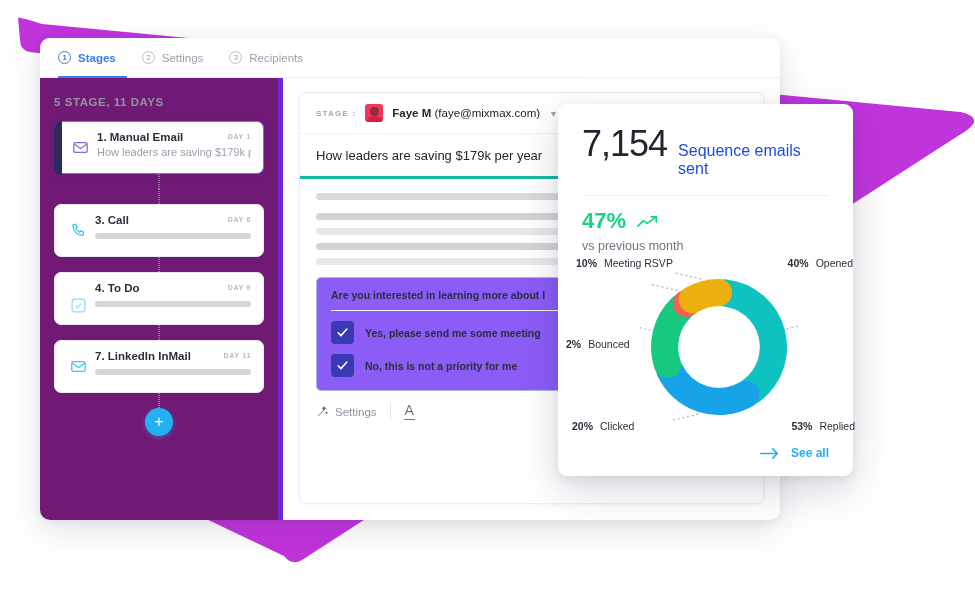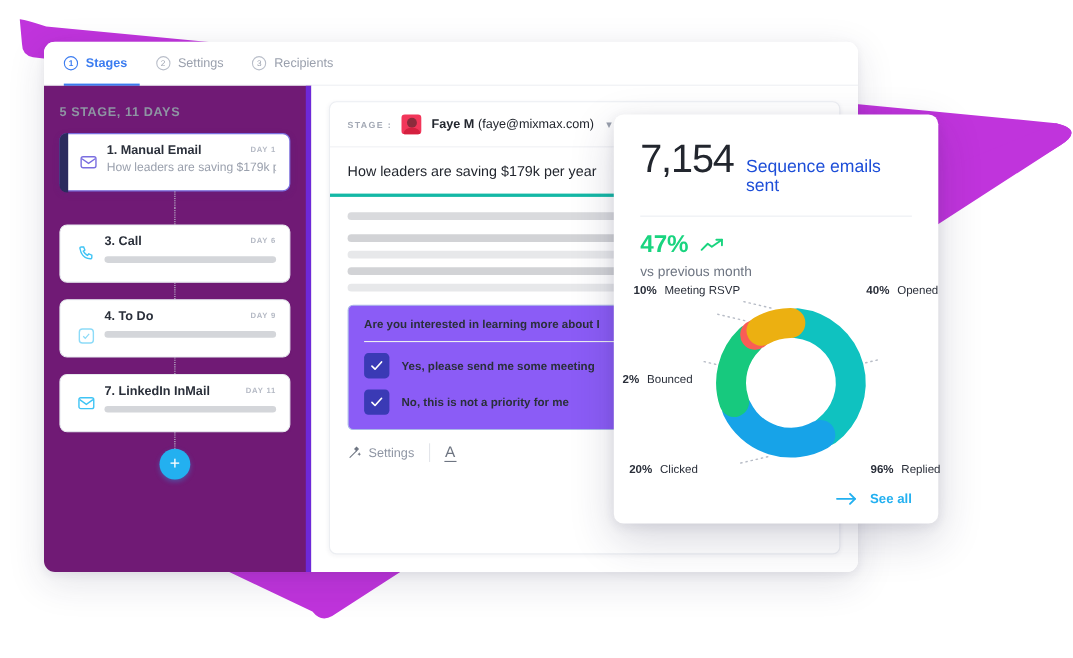--- a/index.html
+++ b/index.html
@@ -308,21 +308,21 @@
       <div class="lbl" style="right:16px; top:2px;">
         <b>40%</b><span class="nm">Opened</span>
       </div>
       <div class="lbl" style="left:8px; top:83px;">
         <b>2%</b><span class="nm">Bounced</span>
       </div>
       <div class="lbl" style="left:14px; bottom:8px;">
         <b>20%</b><span class="nm">Clicked</span>
       </div>
       <div class="lbl" style="right:14px; bottom:8px;">
-        <b>96%</b><span class="nm">Replied</span>
+        <b>53%</b><span class="nm">Replied</span>
       </div>
 
       <svg width="160" height="160" viewBox="0 0 200 200" style="position:absolute; left:81px; top:12px;">
         <circle cx="100" cy="100" r="95" fill="#ffffff"></circle>
         <g id="donut-segments" fill="none" stroke-width="34" stroke-linecap="round">
             <path d="M107.69781853621765 32.437113813992056 A68 68 0 0 1 140.4479494990912 154.66226652197076" stroke="#0fc2c0"></path>
             <path d="M133.48480208703575 159.1841873239132 A68 68 0 0 1 38.72676255009777 129.488817751953" stroke="#17a3e8"></path>
             <path d="M35.58970111327005 121.801683359826 A68 68 0 0 1 53.01999604677364 50.838234078149355" stroke="#17c97e"></path>
             <path d="M59.36149000566455 45.47925619142474 A68 68 0 0 1 59.55205050090876 45.33773347802924" stroke="#f95d56"></path>
             <path d="M66.51519791296423 40.81581267608683 A68 68 0 0 1 99.4065955861106 32.00258923163635" stroke="#ecb011"></path>

